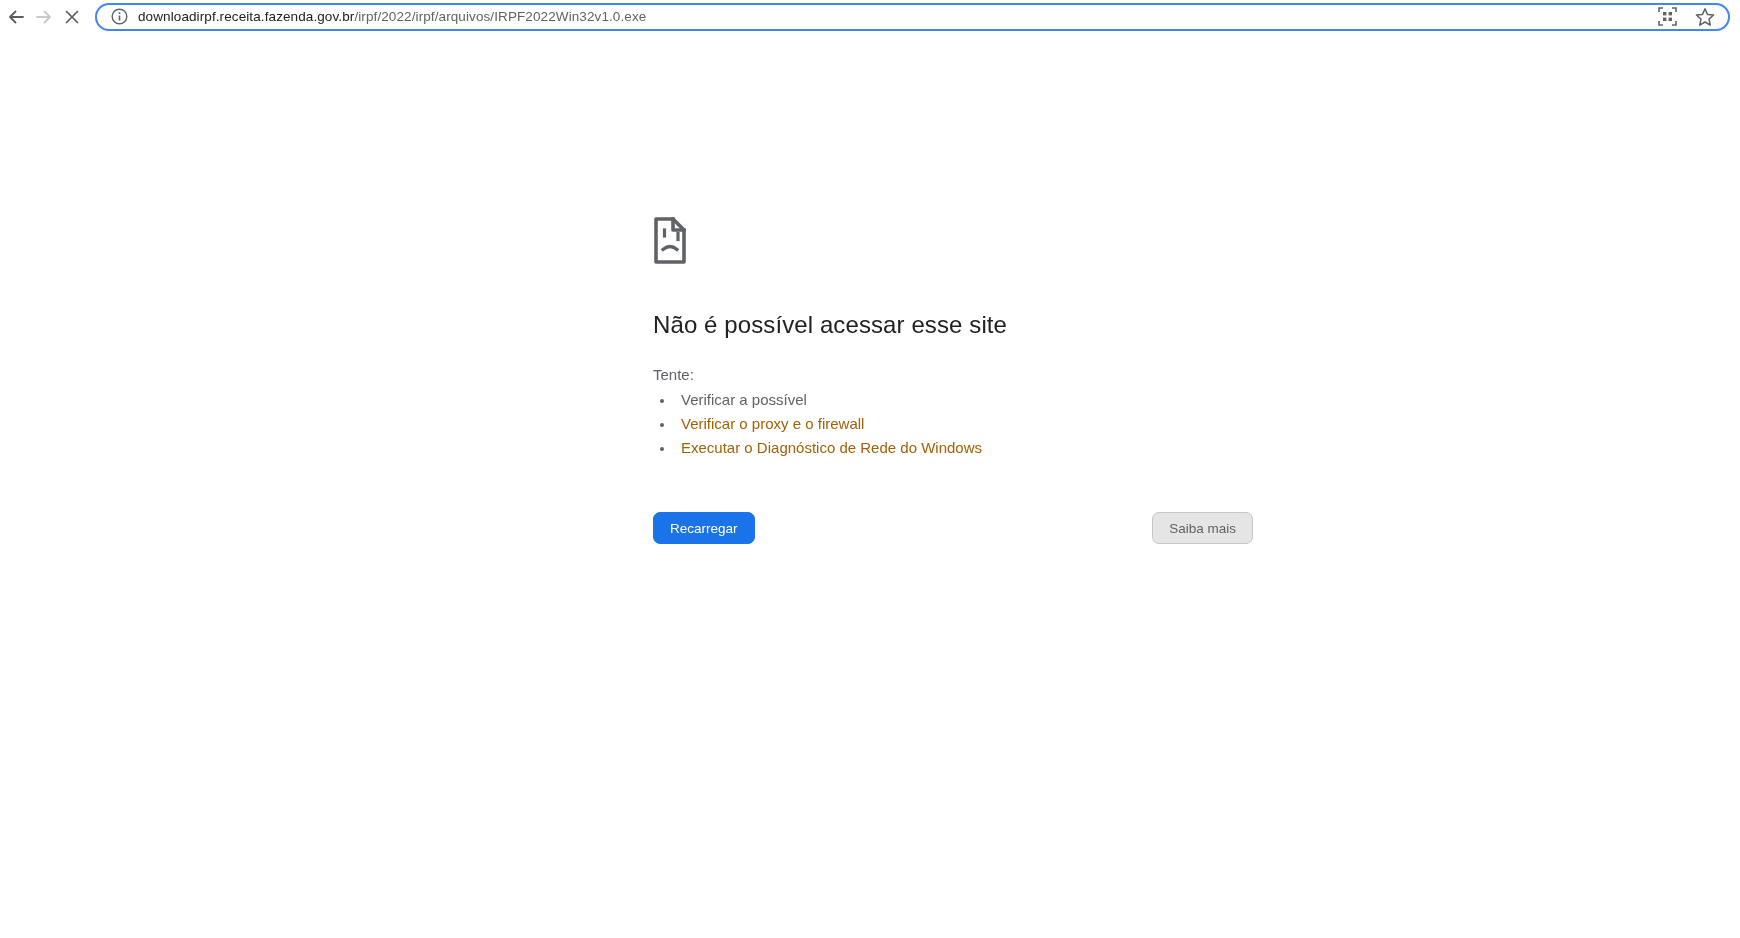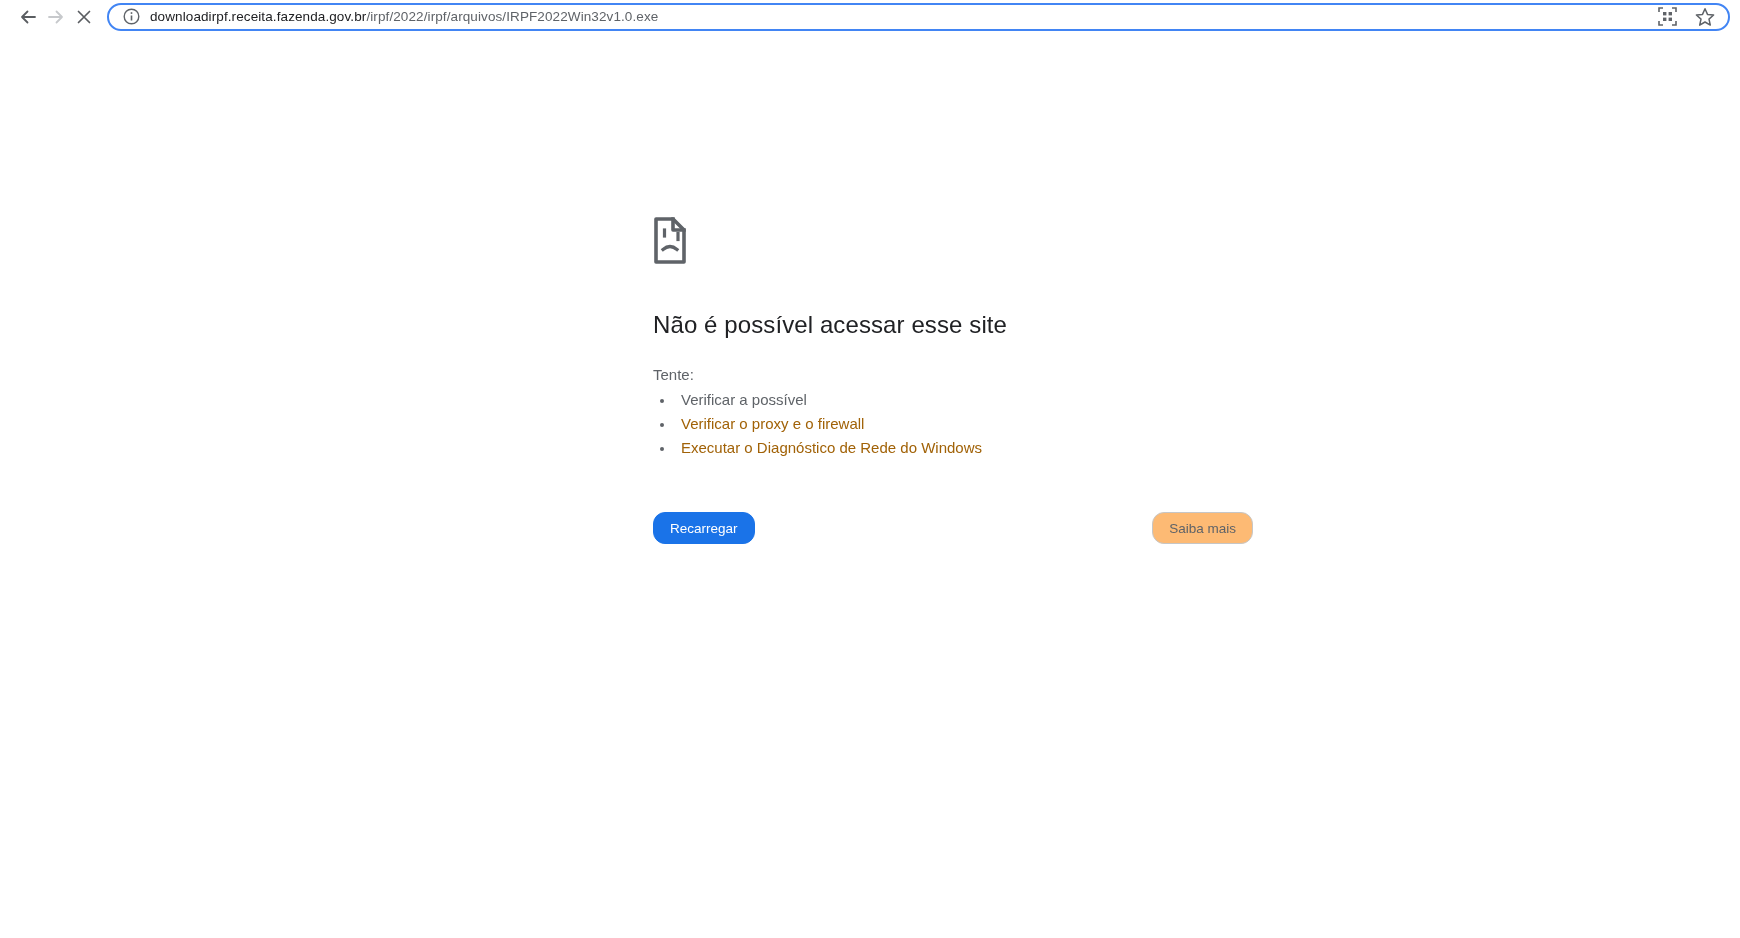--- a/index.html
+++ b/index.html
@@ -10,21 +10,20 @@
     overflow: hidden;
   }
 
   
   .toolbar {
     height: 33px;
     display: flex;
     align-items: center;
     background: #ffffff;
     padding: 0 10px 0 2px;
-    margin-left: 12px;
   }
   .nav-btn {
     width: 28px; height: 28px;
     display: flex; align-items: center; justify-content: center;
     border-radius: 50%;
     cursor: pointer;
     flex: 0 0 auto;
   }
   .omnibox {
     flex: 1;
@@ -119,31 +118,31 @@
     margin-top: 57px;
     display: flex;
     justify-content: space-between;
     align-items: center;
   }
   .btn {
     height: 32px;
     padding: 0 16px;
     font-family: "Liberation Sans", sans-serif;
     font-size: 13.5px;
-    border-radius: 12px;
+    border-radius: 7px;
     cursor: pointer;
     user-select: none;
   }
   .btn-primary {
     background: #1a73e8;
     border: 1px solid #1a73e8;
     color: #ffffff;
   }
   .btn-secondary {
-    background: #fdba74;
+    background: #e5e5e5;
     border: 1px solid #c6c6c6;
     color: #5f6368;
   }
 </style>
 </head>
 <body>
 
 <div class="toolbar">
 
   <div class="nav-btn">

